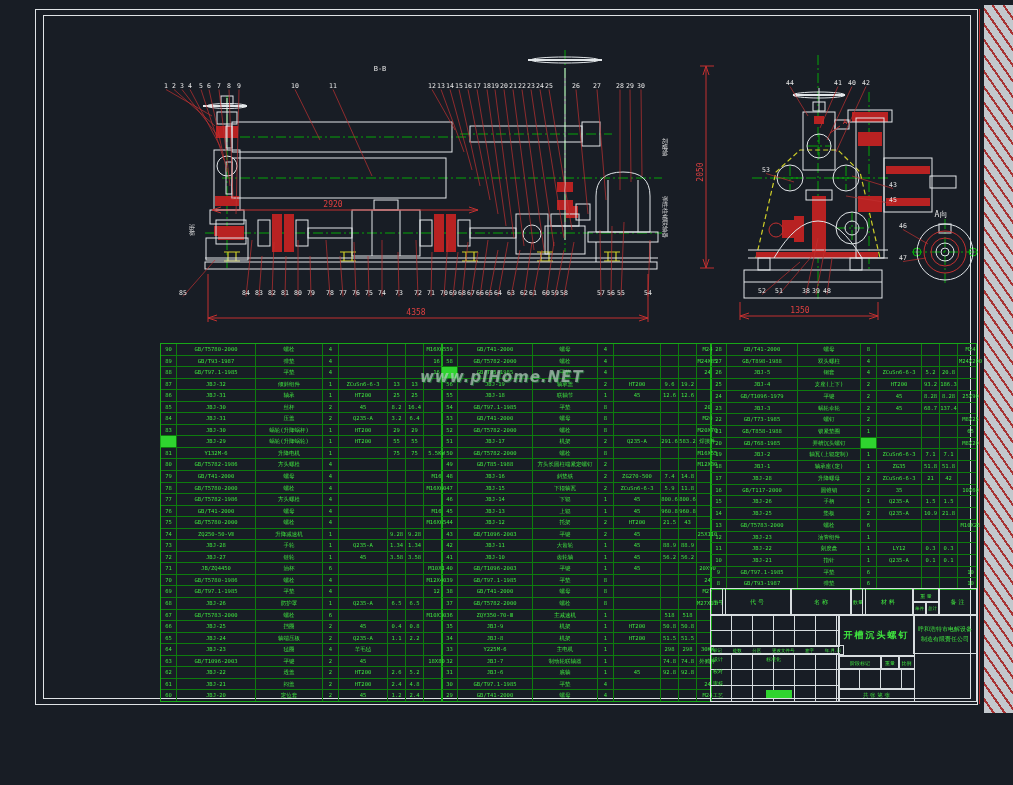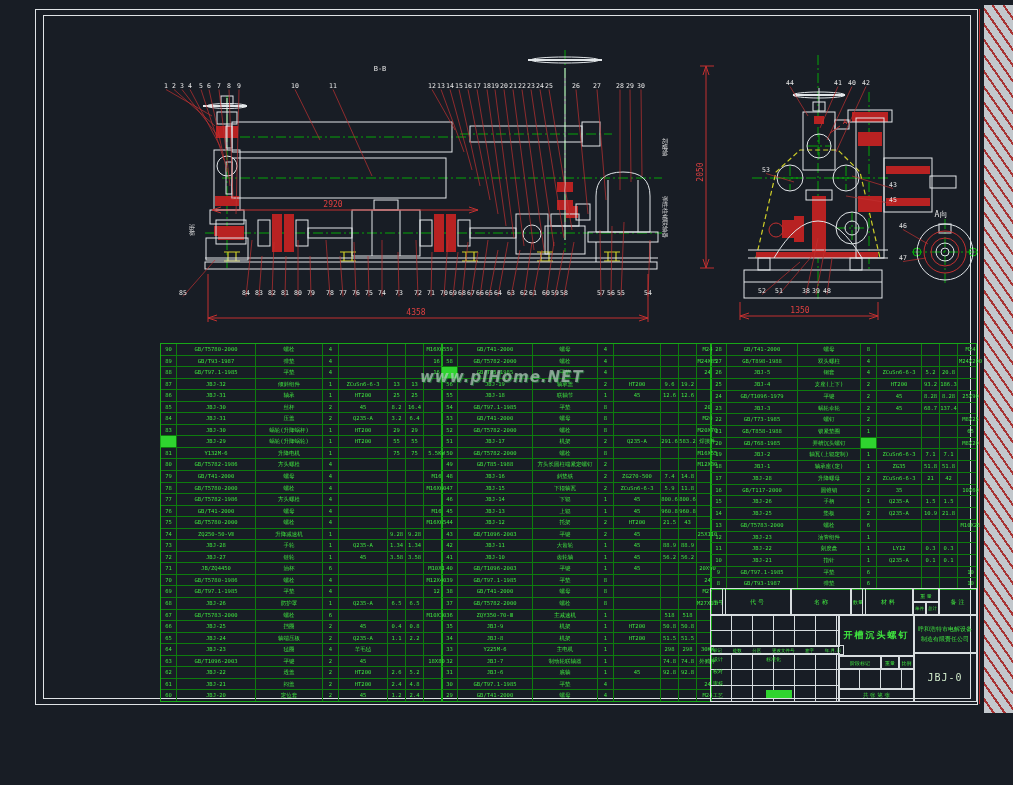--- a/index.html
+++ b/index.html
@@ -1227,16 +1227,15 @@
   <div class="tb" style="left:838px;top:655px;width:42px;height:13px;font-size:5px;">阶段标记</div>
   <div class="tb" style="left:880px;top:655px;width:18px;height:13px;font-size:5px;">重量</div>
   <div class="tb" style="left:898px;top:655px;width:15px;height:13px;font-size:5px;">比例</div>
   <div class="tb grid-v" style="left:838px;top:668px;width:75px;height:20px;"></div>
   <div class="tb" style="left:838px;top:688px;width:75px;height:12px;font-size:5.5px;">共  张  第  张</div>
 
   <div class="tb company" style="left:913px;top:614px;width:62px;height:38px;">
     <div>呼和浩特市电解设备</div>
     <div>制造有限责任公司</div>
   </div>
-  <div class="tb dwgno" style="left:913px;top:652px;width:62px;height:48px;">JBJ-0</div>
 
   <div class="watermark">www.plHome.NET</div>
 </div>
 
 </body></html>

